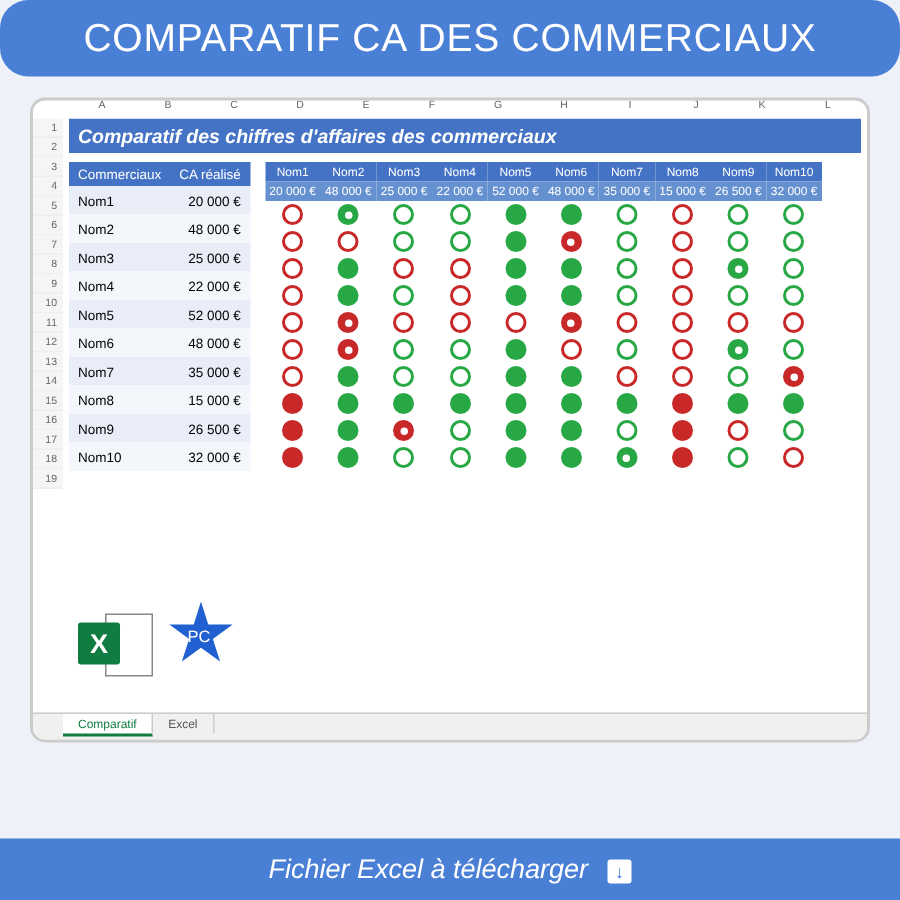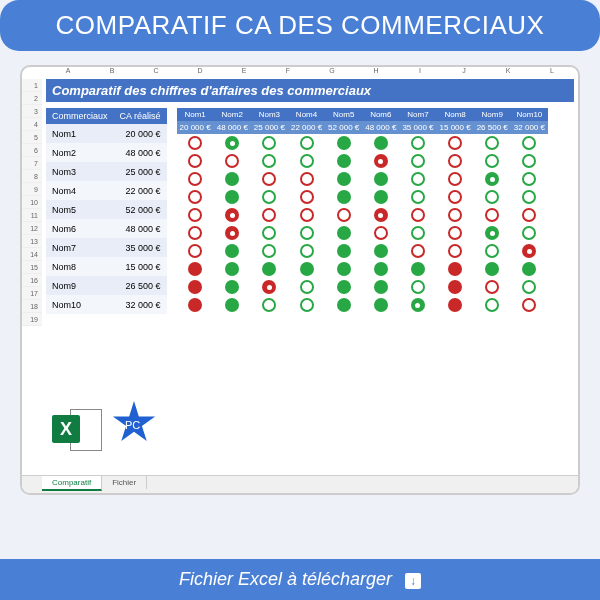--- a/index.html
+++ b/index.html
@@ -516,20 +516,20 @@
 
   <div class="excel-icon">
     <div class="excel-sheet"></div>
     <div class="excel-x">X</div>
   </div>
   <div class="star"></div>
   <div class="star-text">PC</div>
 
   <div class="tabs">
     <div class="tab active">Comparatif</div>
-    <div class="tab">Fichier</div>
+    <div class="tab">Excel</div>
   </div>
 </div>
 
 <div class="footer">
   <span>Fichier Excel à télécharger</span>
   <span class="dl-icon">↓</span>
 </div>
 
 </body></html>

